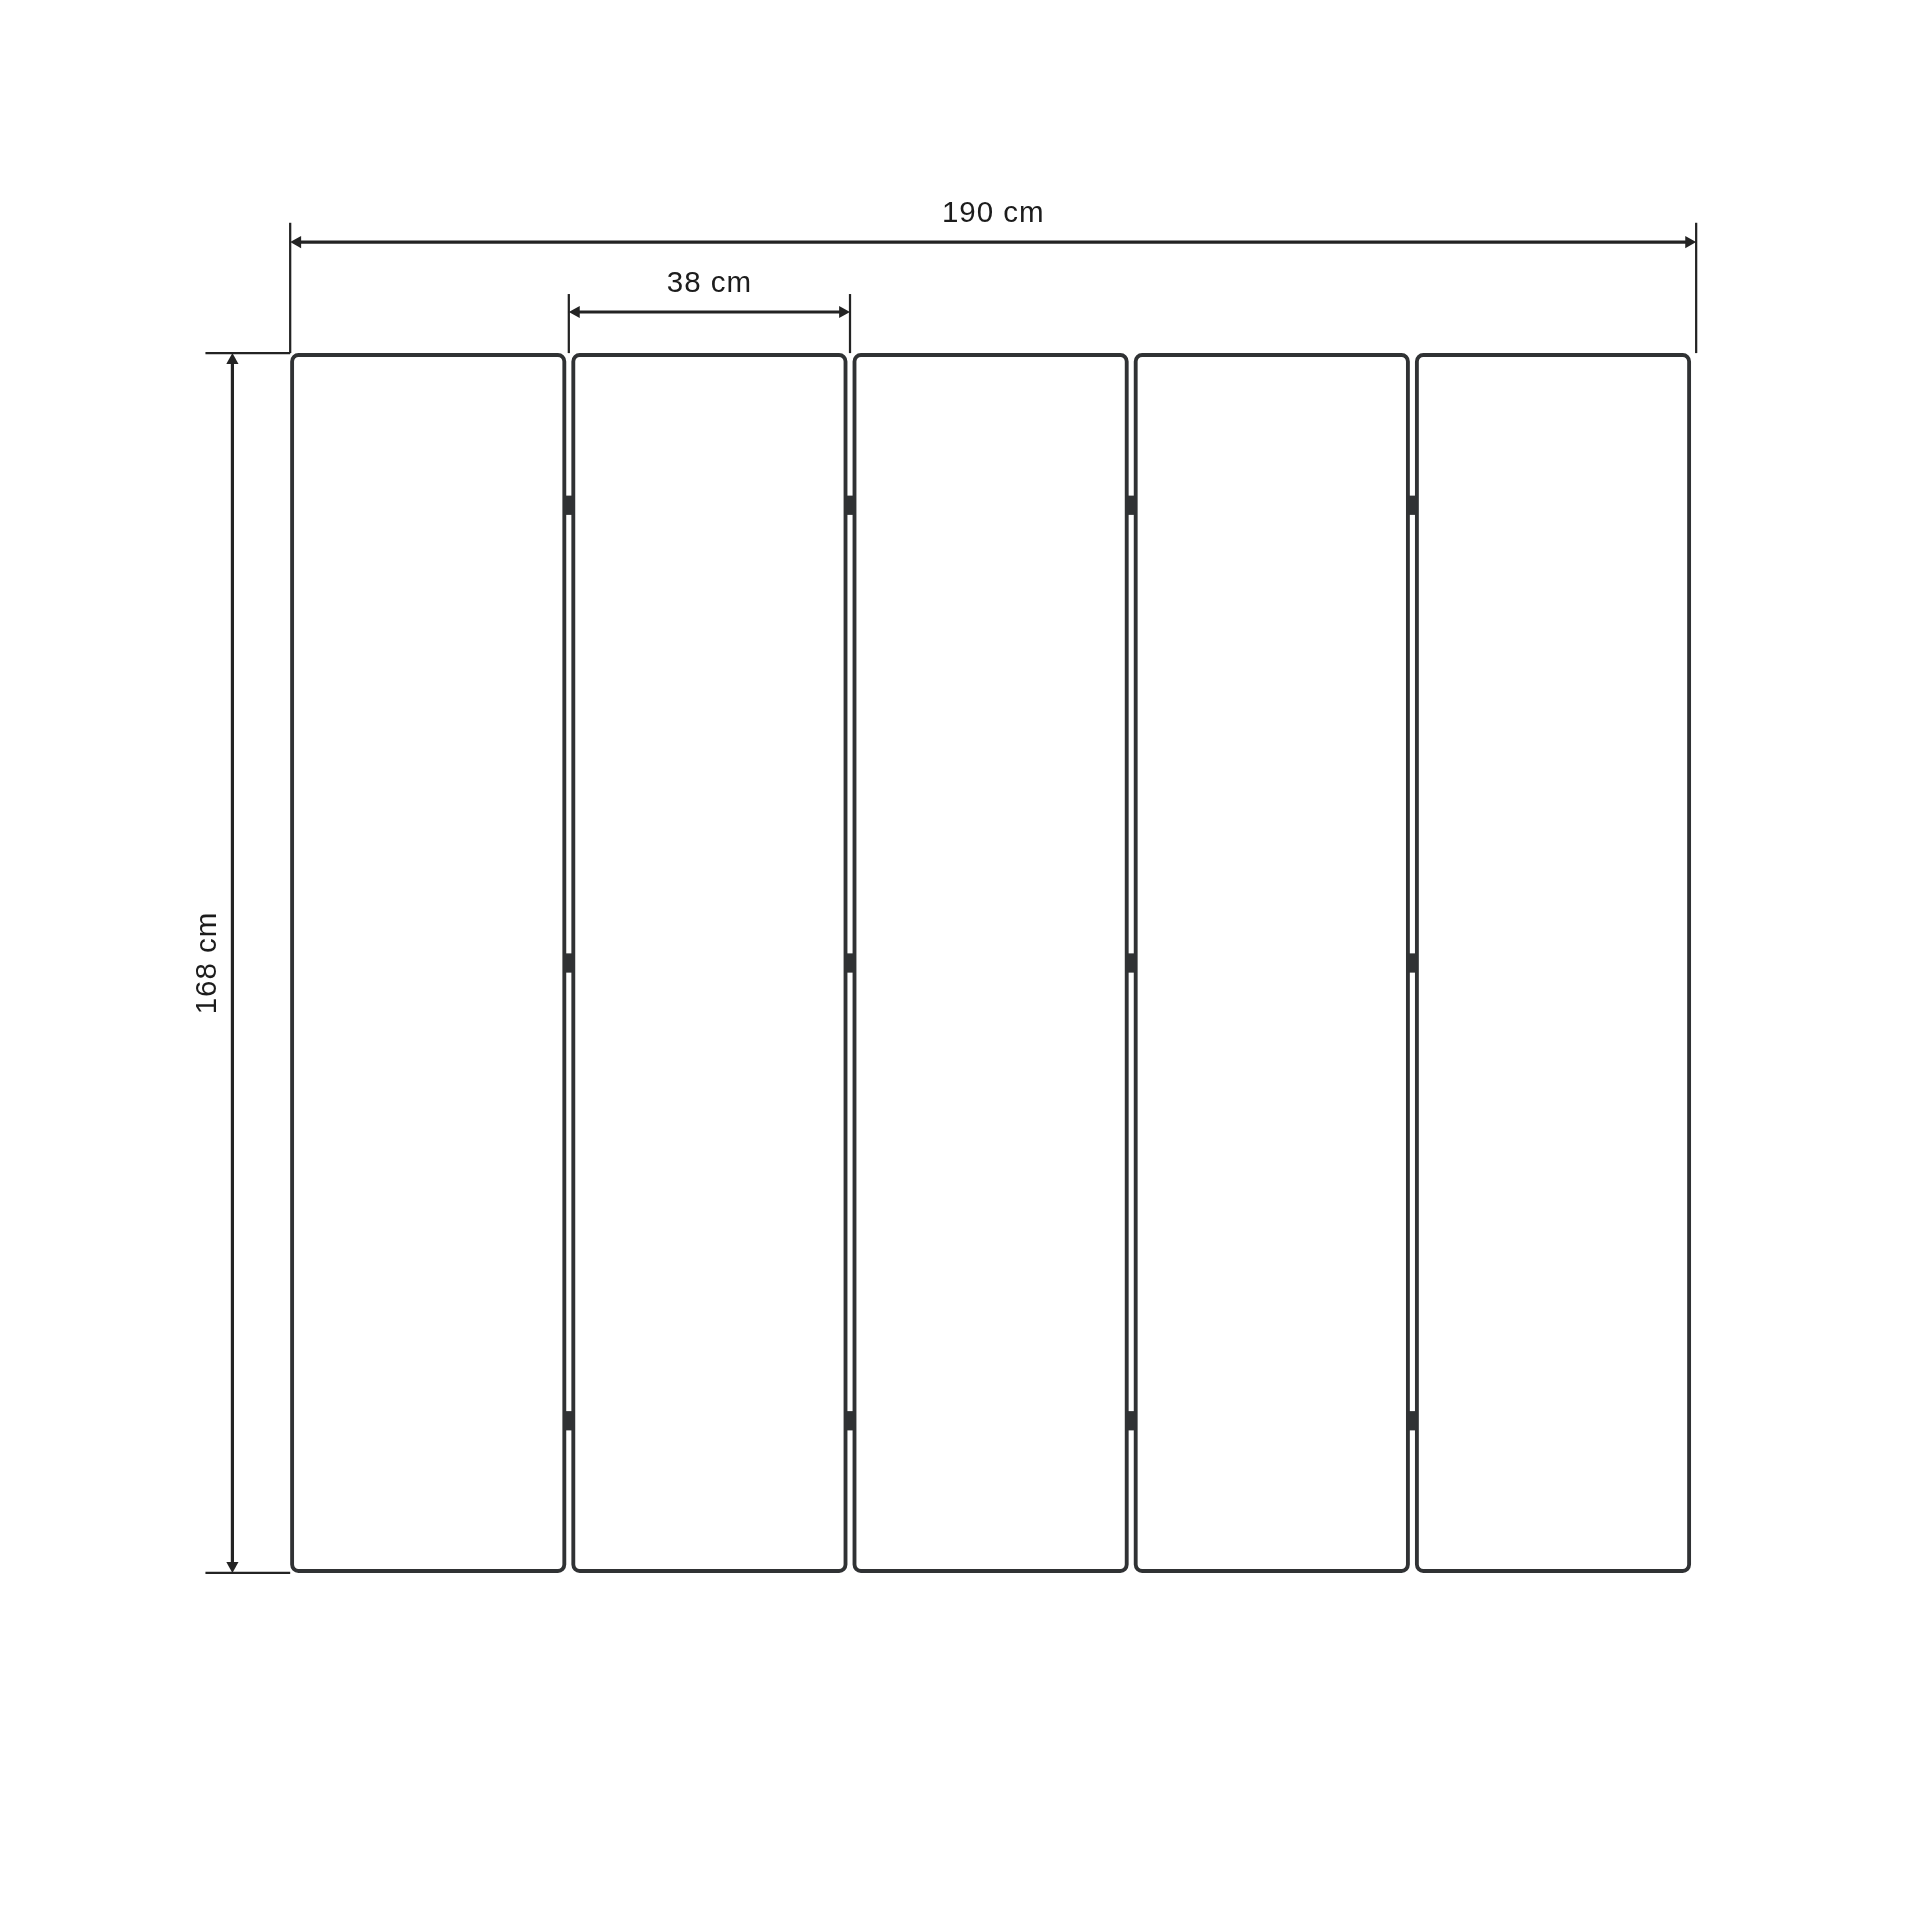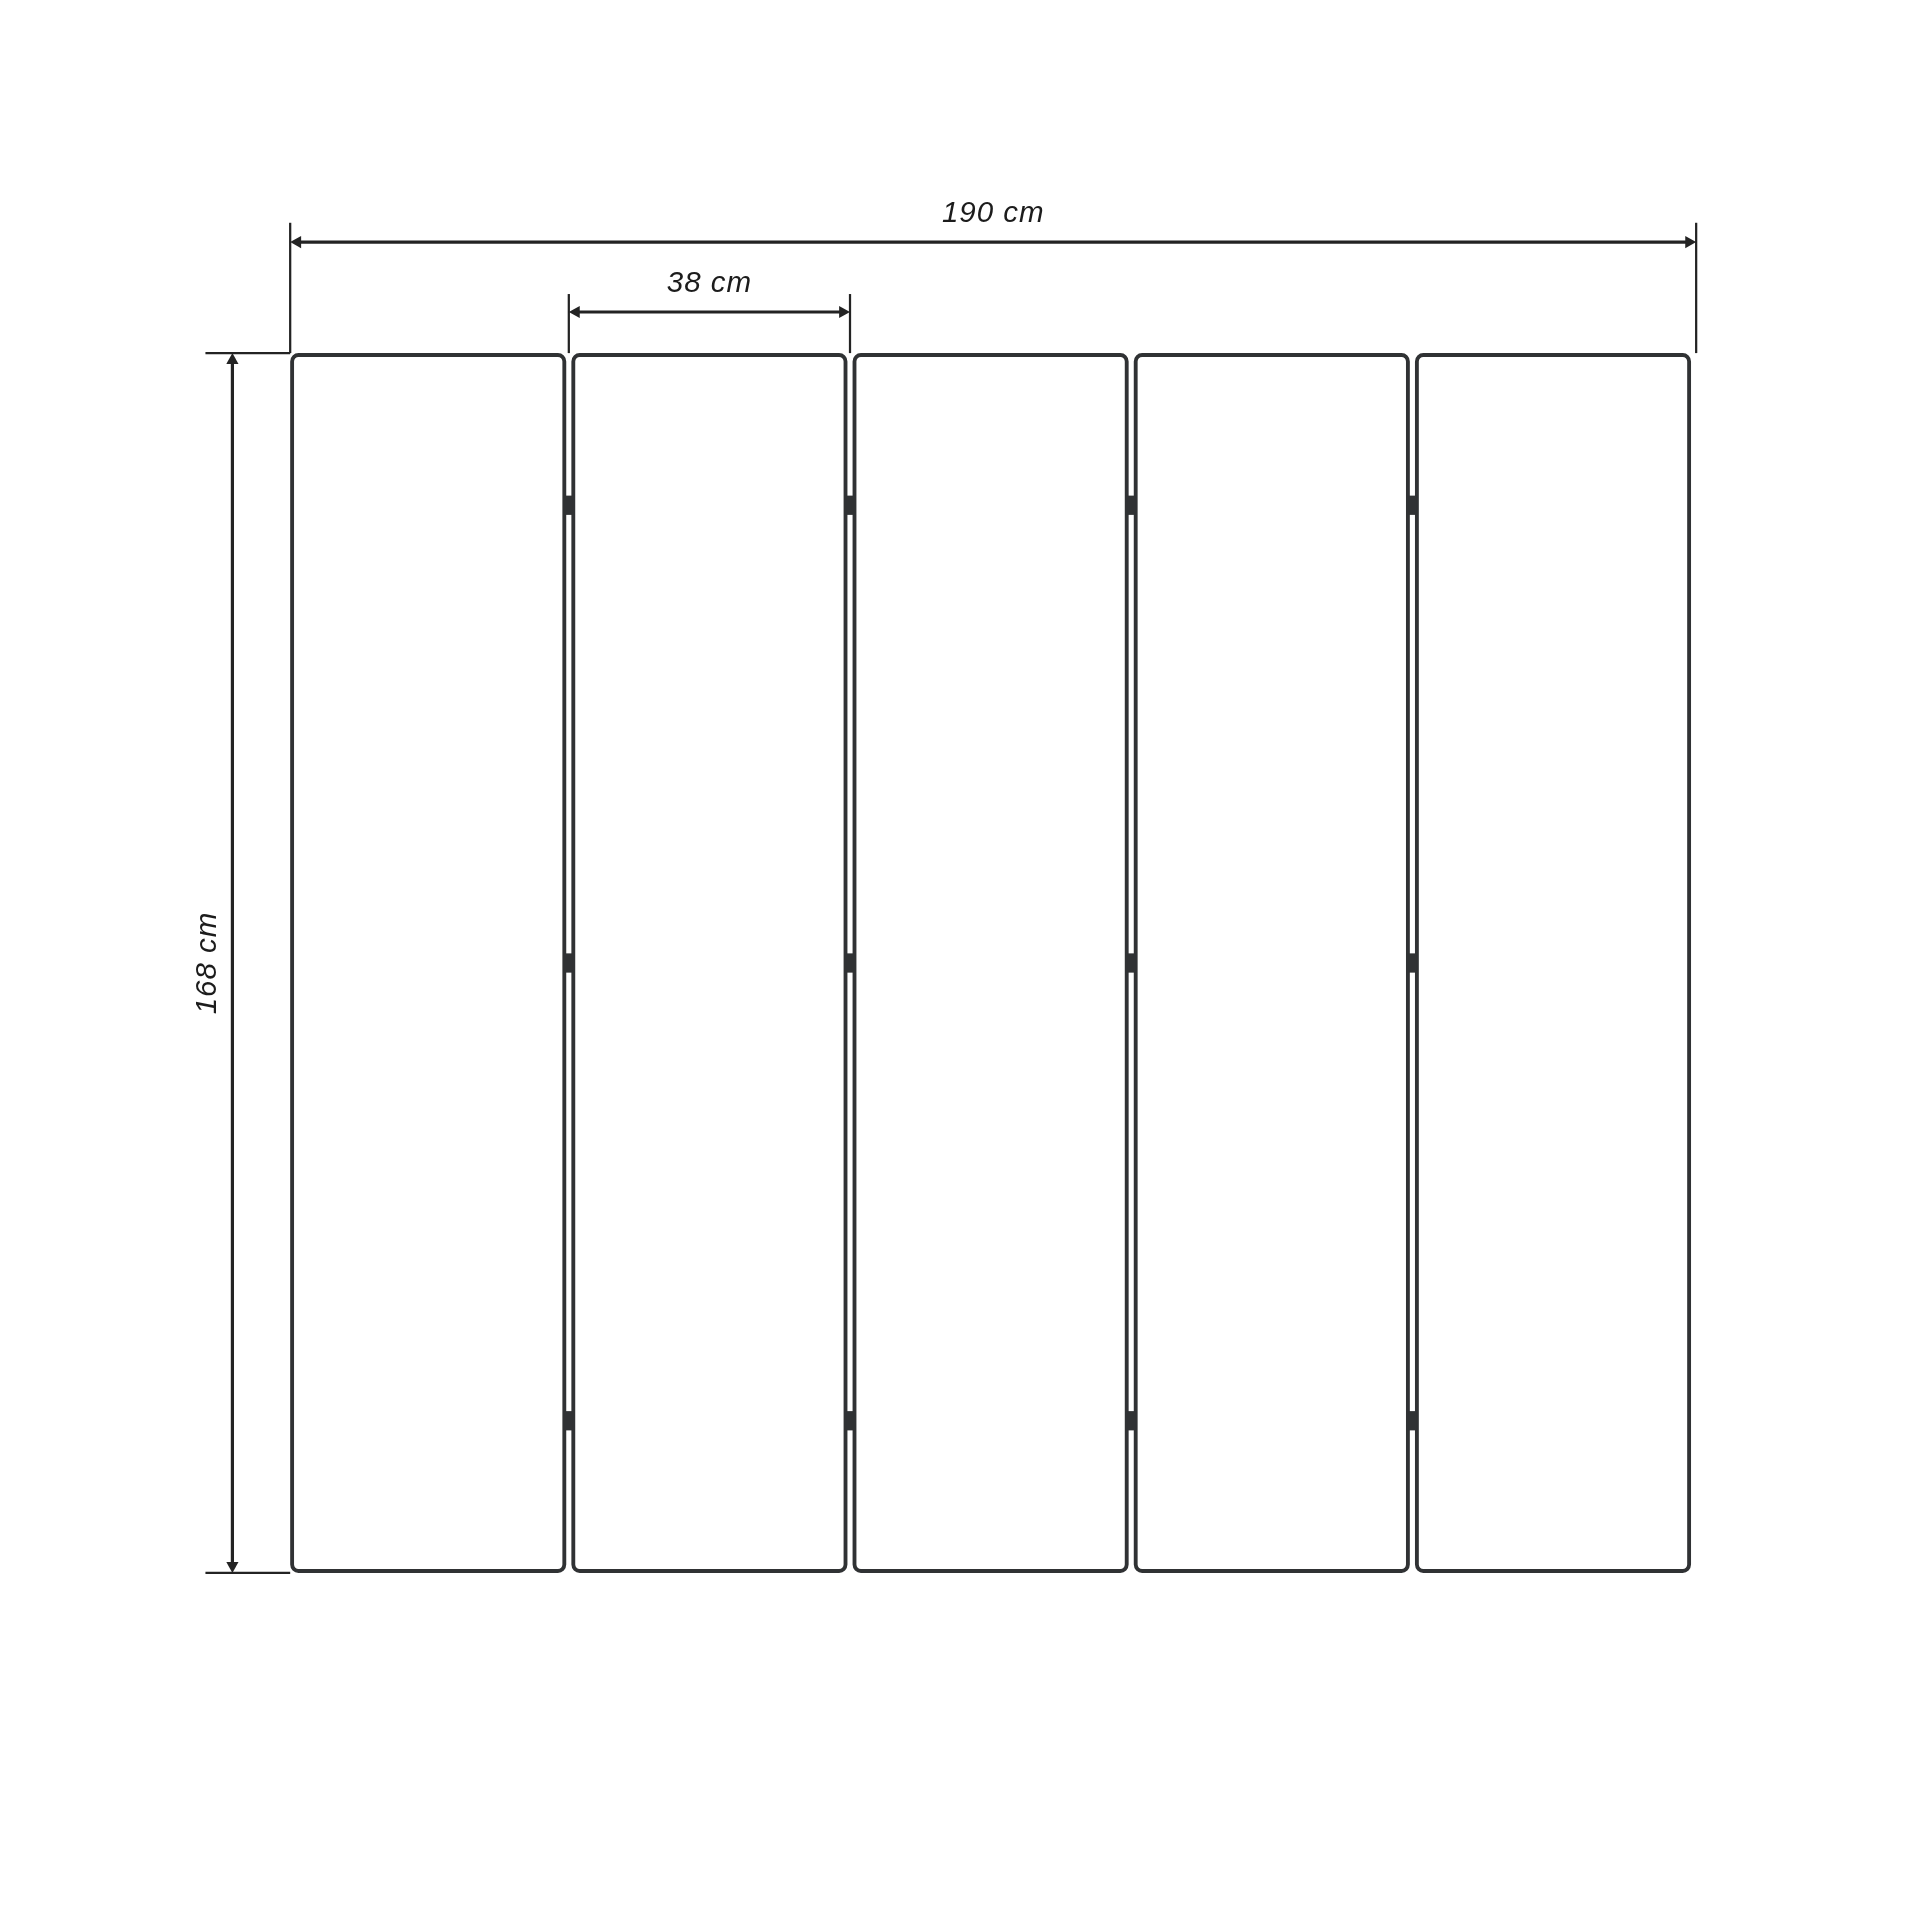--- a/index.html
+++ b/index.html
@@ -6,21 +6,21 @@
     --panel-stroke:#303234;
     --dimension:#232323;
     --text:#1c1c1c;
     --bg:#ffffff;
   }
   html,body{margin:0;padding:0;}
   body{
     width:1926px;height:1926px;background:var(--bg);
     font-family:"Liberation Sans",sans-serif;
   }
-  .stage{position:relative;width:1926px;height:1926px;overflow:hidden;font-style:italic;}
+  .stage{position:relative;width:1926px;height:1926px;overflow:hidden;}
   svg{display:block;}
   .panel{fill:#ffffff;stroke:var(--panel-stroke);stroke-width:6;}
   .hinge{fill:var(--panel-stroke);stroke:none;}
   .dim{stroke:var(--dimension);stroke-width:5;fill:none;}
   .ext{stroke:var(--dimension);stroke-width:3.5;fill:none;}
   .arrow{fill:var(--dimension);stroke:none;}
   .dim-label{
     font-family:"Liberation Sans",sans-serif;
     font-size:46px;
     letter-spacing:1.5px;

